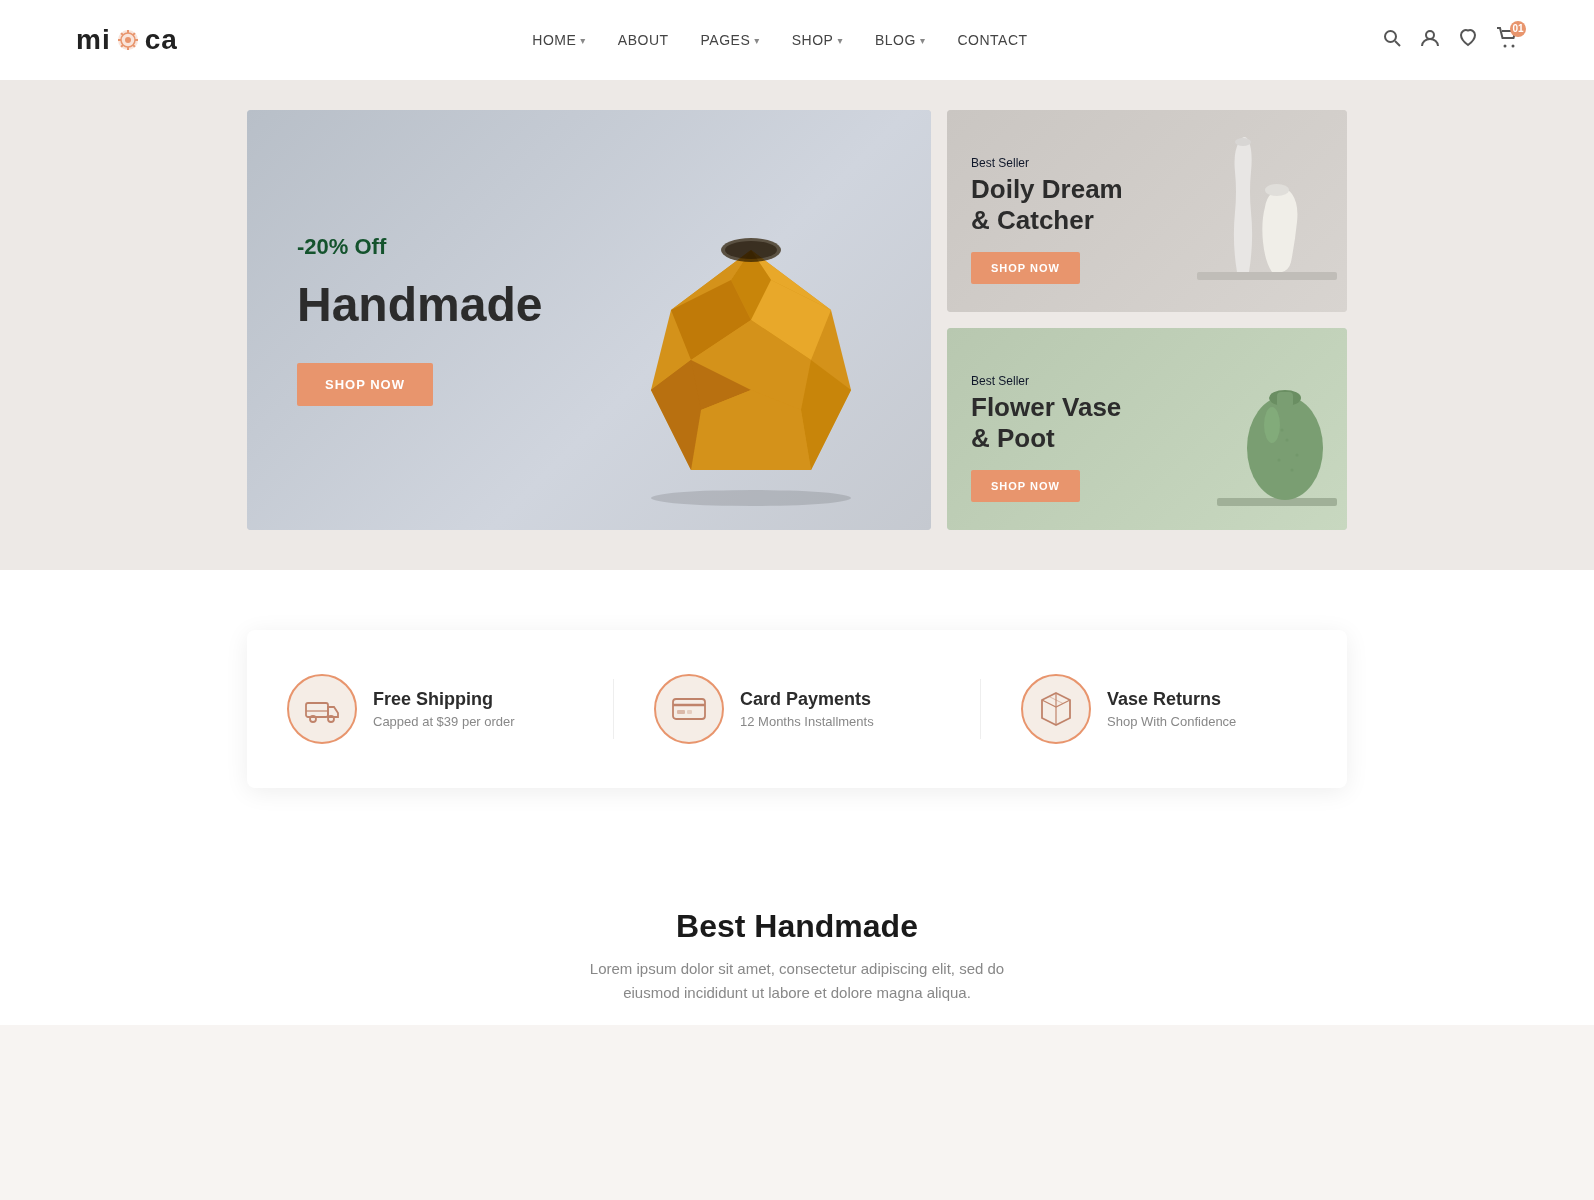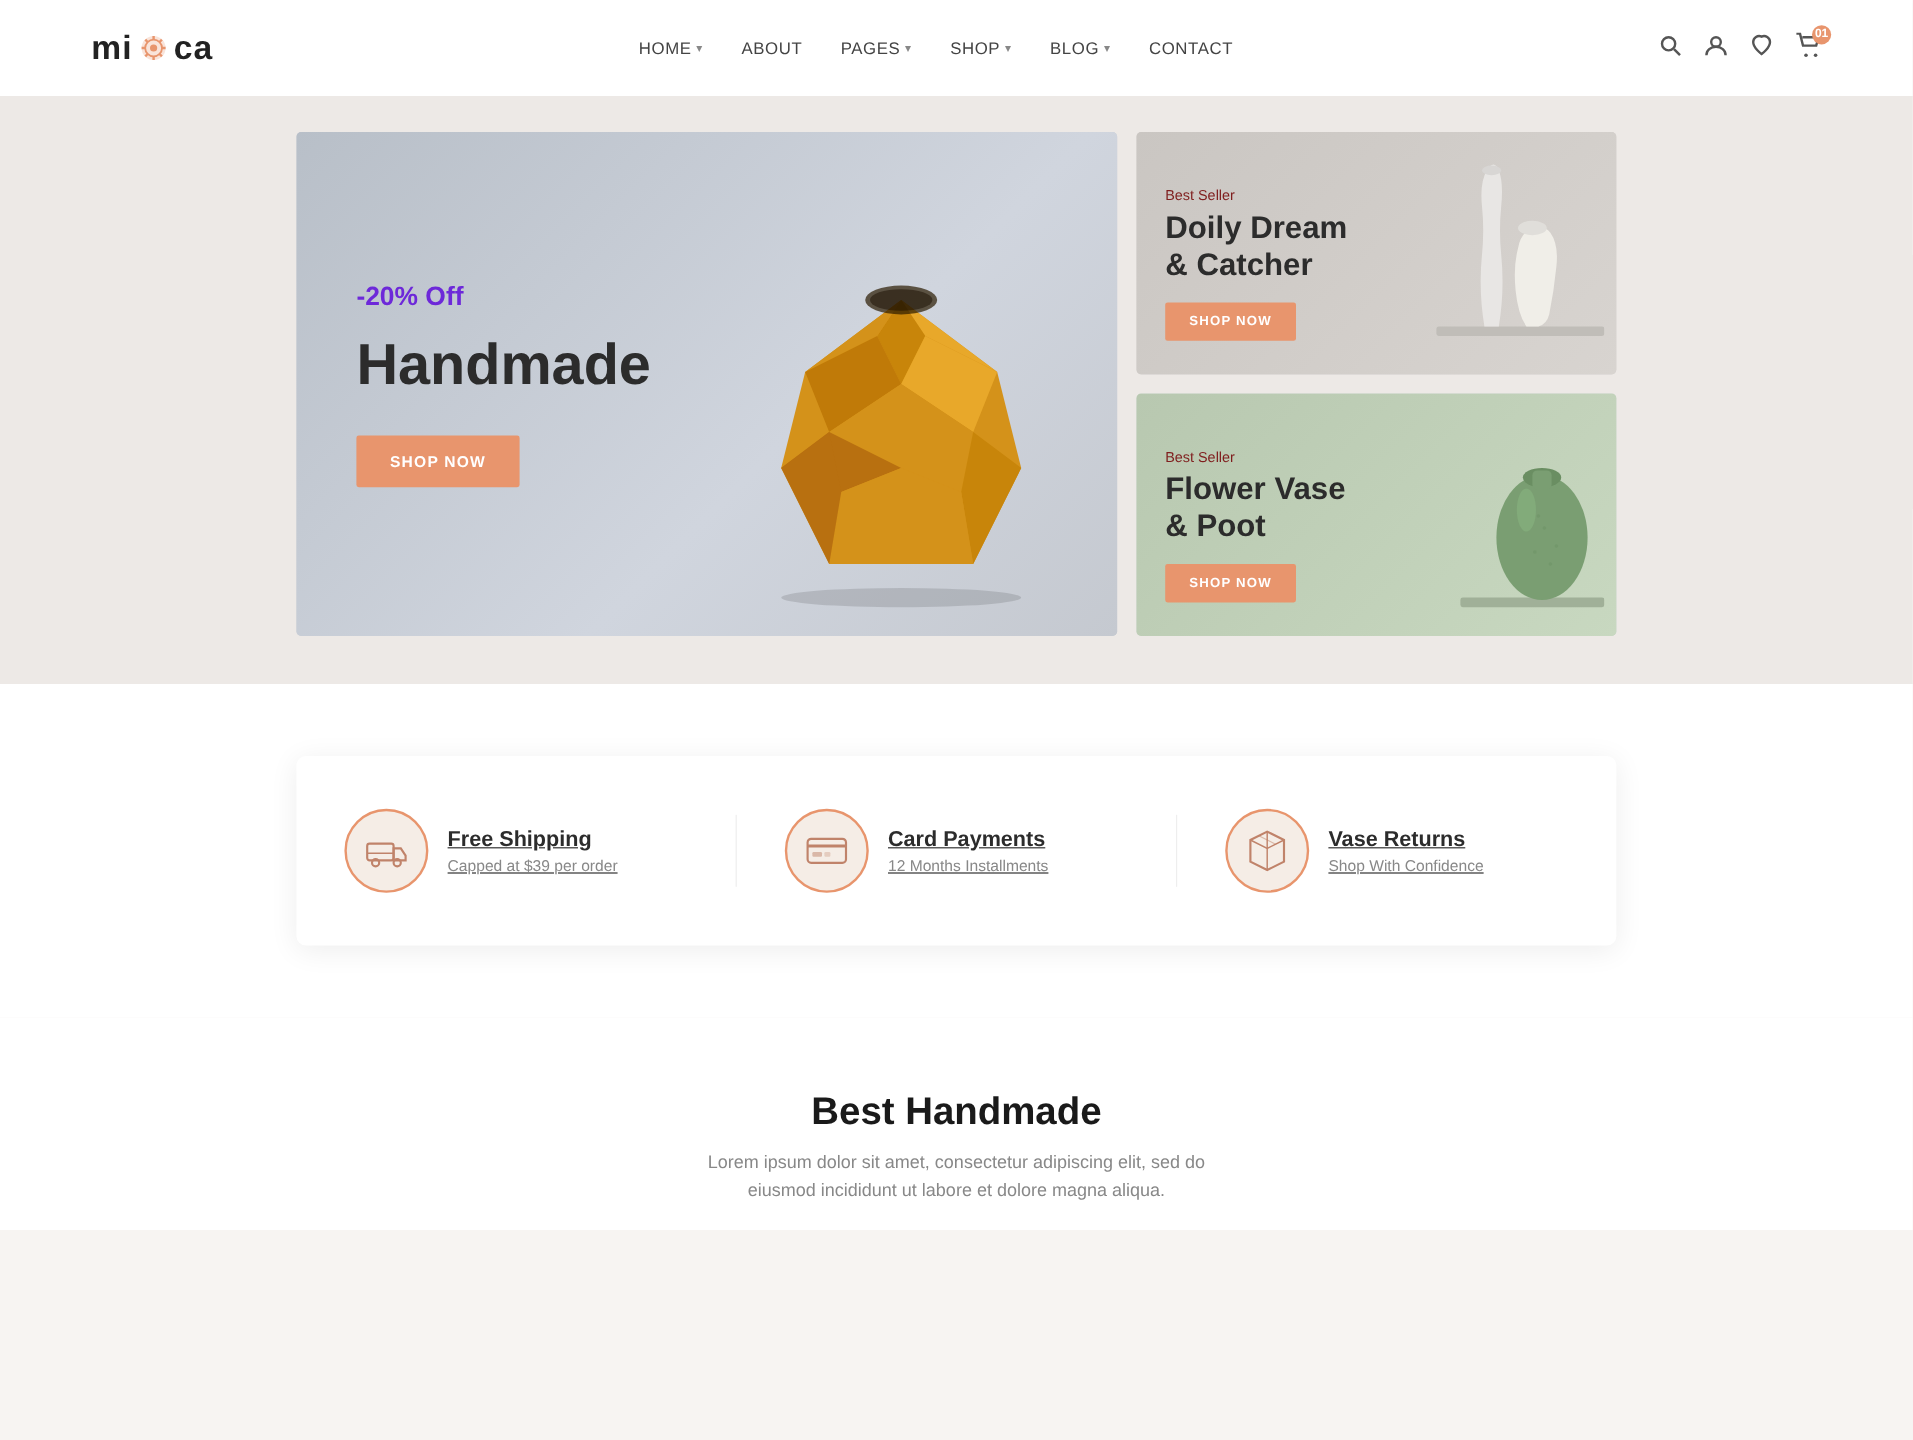--- a/index.html
+++ b/index.html
@@ -83,21 +83,21 @@
       border-radius: 4px;
       position: relative;
       overflow: hidden;
       min-height: 420px;
       display: flex;
       align-items: center;
       padding: 40px 50px;
     }
     .hero-content { position: relative; z-index: 2; }
     .hero-discount {
-      color: #6d28d9;
+      color: #14532d;
       font-size: 22px;
       font-weight: 600;
     }
     .hero-title {
       font-size: 48px;
       font-weight: 700;
       color: #2c2c2c;
       line-height: 1.15;
       margin-bottom: 30px;
       margin-top: 17px;
@@ -126,21 +126,21 @@
       min-height: 202px;
       padding: 28px 24px;
       display: flex;
       flex-direction: column;
       justify-content: flex-end;
     }
     .hero-card-1 { background: #d6d2cf; }
     .hero-card-2 { background: #c8d4c8; }
     .hero-card-label {
       font-size: 12px;
-      color: #7f1d1d;
+      color: #0f172a;
       margin-bottom: 4px;
     }
     .hero-card-title {
       font-size: 26px;
       font-weight: 700;
       color: #2c2c2c;
       line-height: 1.2;
       margin-bottom: 16px;
     }
     .btn-shop-sm {
@@ -167,21 +167,20 @@
     .features-inner {
       max-width: 1100px;
       margin: 0 auto;
       background: #fff;
       border-radius: 8px;
       box-shadow: 0 4px 24px rgba(0,0,0,0.07);
       display: grid;
       grid-template-columns: 1fr 1px 1fr 1px 1fr;
       align-items: center;
       padding: 20px 0;
-      text-decoration: underline;
     }
     .feature-item {
       display: flex;
       align-items: center;
       gap: 16px;
       padding: 24px 40px;
     }
     .feature-divider {
       width: 1px;
       height: 60px;

